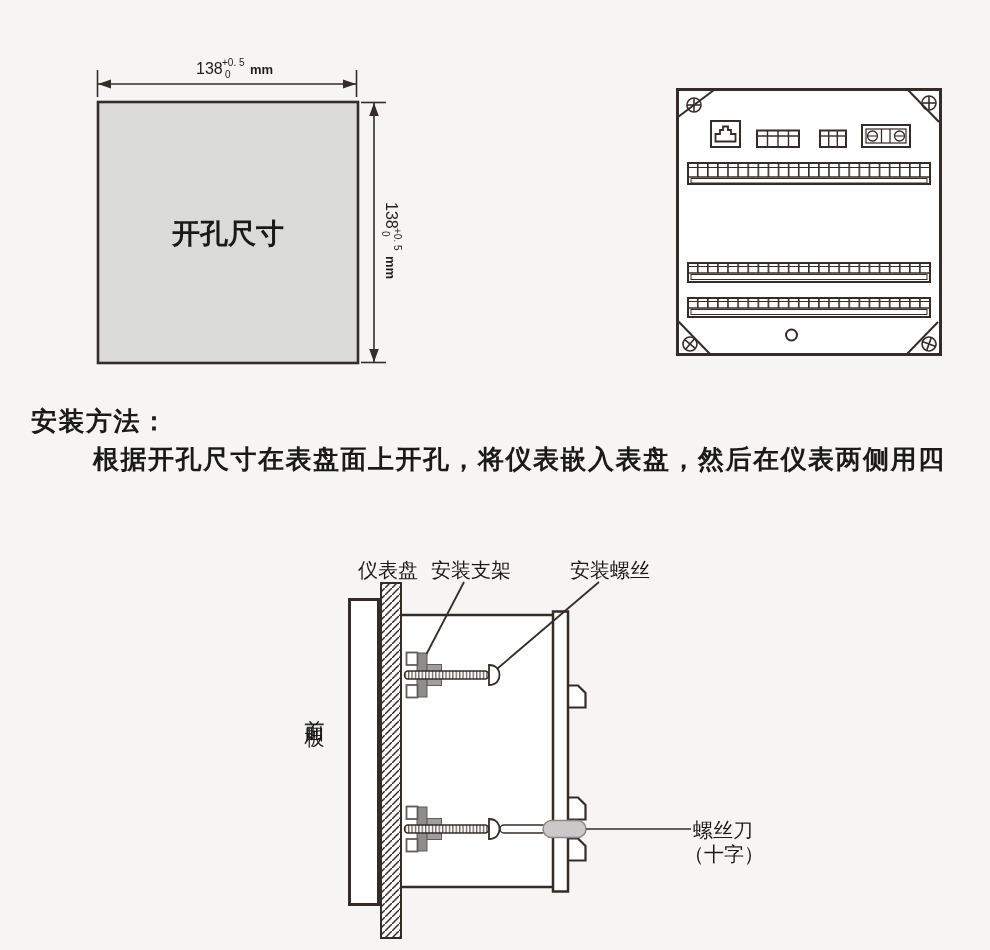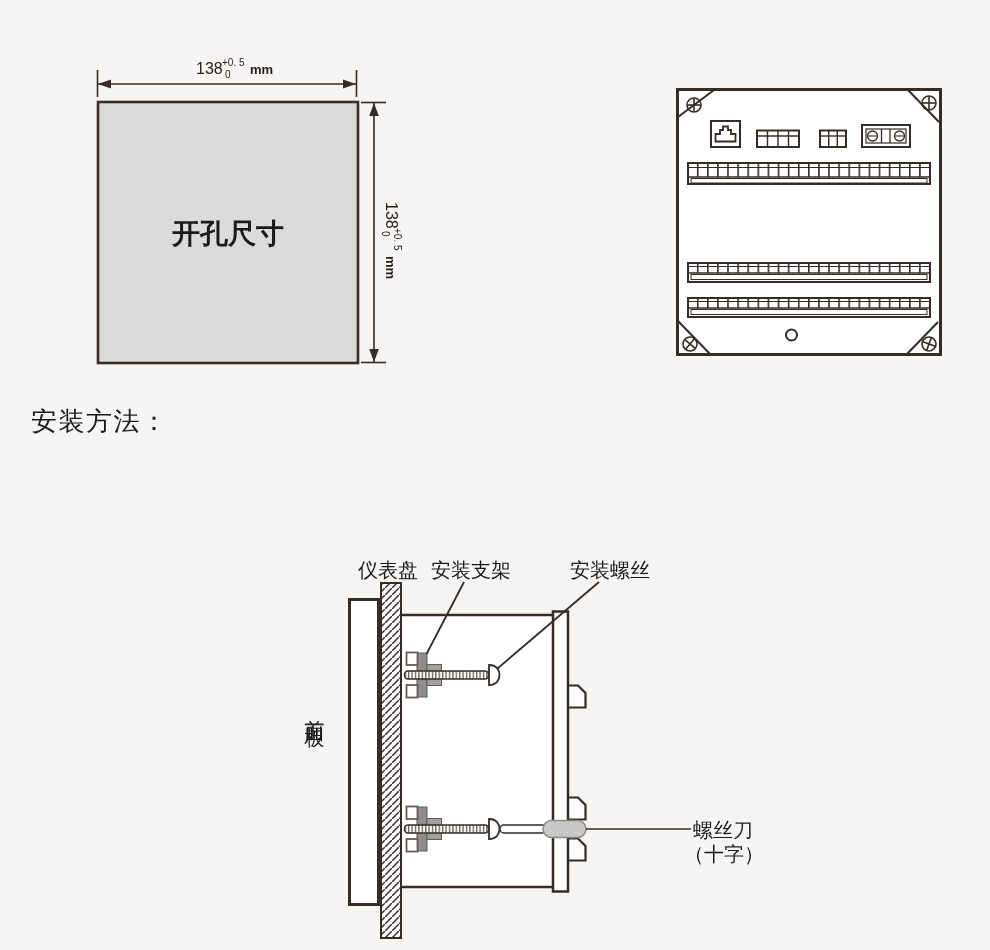--- a/index.html
+++ b/index.html
@@ -5,21 +5,21 @@
   html,body{margin:0;padding:0;}
   body{
     width:990px;height:950px;position:relative;overflow:hidden;
     background:#f6f5f3;
     font-family:"Liberation Serif","DejaVu Serif",serif;
     color:#1a1a1a;
   }
   .abs{position:absolute;}
   svg text{fill:#1a1a1a;font-family:"Liberation Serif","DejaVu Serif",serif;}
   .dim-text{font-family:"Liberation Sans","DejaVu Sans",sans-serif;fill:#221c1a;}
-  #instructions{left:31px;top:402px;width:930px;position:absolute;}
+  #instructions{left:31px;top:402px;width:930px;position:absolute;font-weight:bold;}
   #instructions .heading{font-size:26px;letter-spacing:1.5px;line-height:39px;}
   #instructions .bodyline{font-size:26px;letter-spacing:1.5px;line-height:37px;white-space:nowrap;}
   #instructions .indent{text-indent:62px;}
   #front-panel-label{
     left:301px;top:704px;width:28px;height:84px;position:absolute;
     writing-mode:vertical-rl;text-orientation:upright;
     font-size:20px;letter-spacing:4px;line-height:28px;
   }
 </style>
 </head>
@@ -144,20 +144,21 @@
     <line x1="688" y1="301.5" x2="930" y2="301.5" stroke="#352c28" stroke-width="1.1"></line>
     <line x1="688" y1="308" x2="930" y2="308" stroke="#352c28" stroke-width="1.6"></line>
     <rect x="691" y="309.5" width="236" height="5" fill="#ffffff" stroke="#352c28" stroke-width="1"></rect>
   </g>
 
   <circle cx="791.5" cy="335" r="5.5" fill="#ffffff" stroke="#352c28" stroke-width="2"></circle>
 </svg>
 
 <div id="instructions">
   <div class="heading">安装方法：</div>
+  <div class="bodyline indent">根据开孔尺寸在表盘面上开孔，将仪表嵌入表盘，然后在仪表两侧用四</div>
 </div>
 
 <svg class="abs" style="left:280px;top:540px" width="710" height="410" viewBox="280 540 710 410">
   <defs>
     <pattern id="hatchP" width="7" height="7" patternUnits="userSpaceOnUse">
       <rect width="7" height="7" fill="#ffffff"></rect>
       <line x1="0" y1="7" x2="7" y2="0" stroke="#352c28" stroke-width="1.5"></line>
     </pattern>
     <pattern id="threadP" width="3.4" height="8" patternUnits="userSpaceOnUse">
       <rect width="3.4" height="8" fill="#ffffff"></rect>

